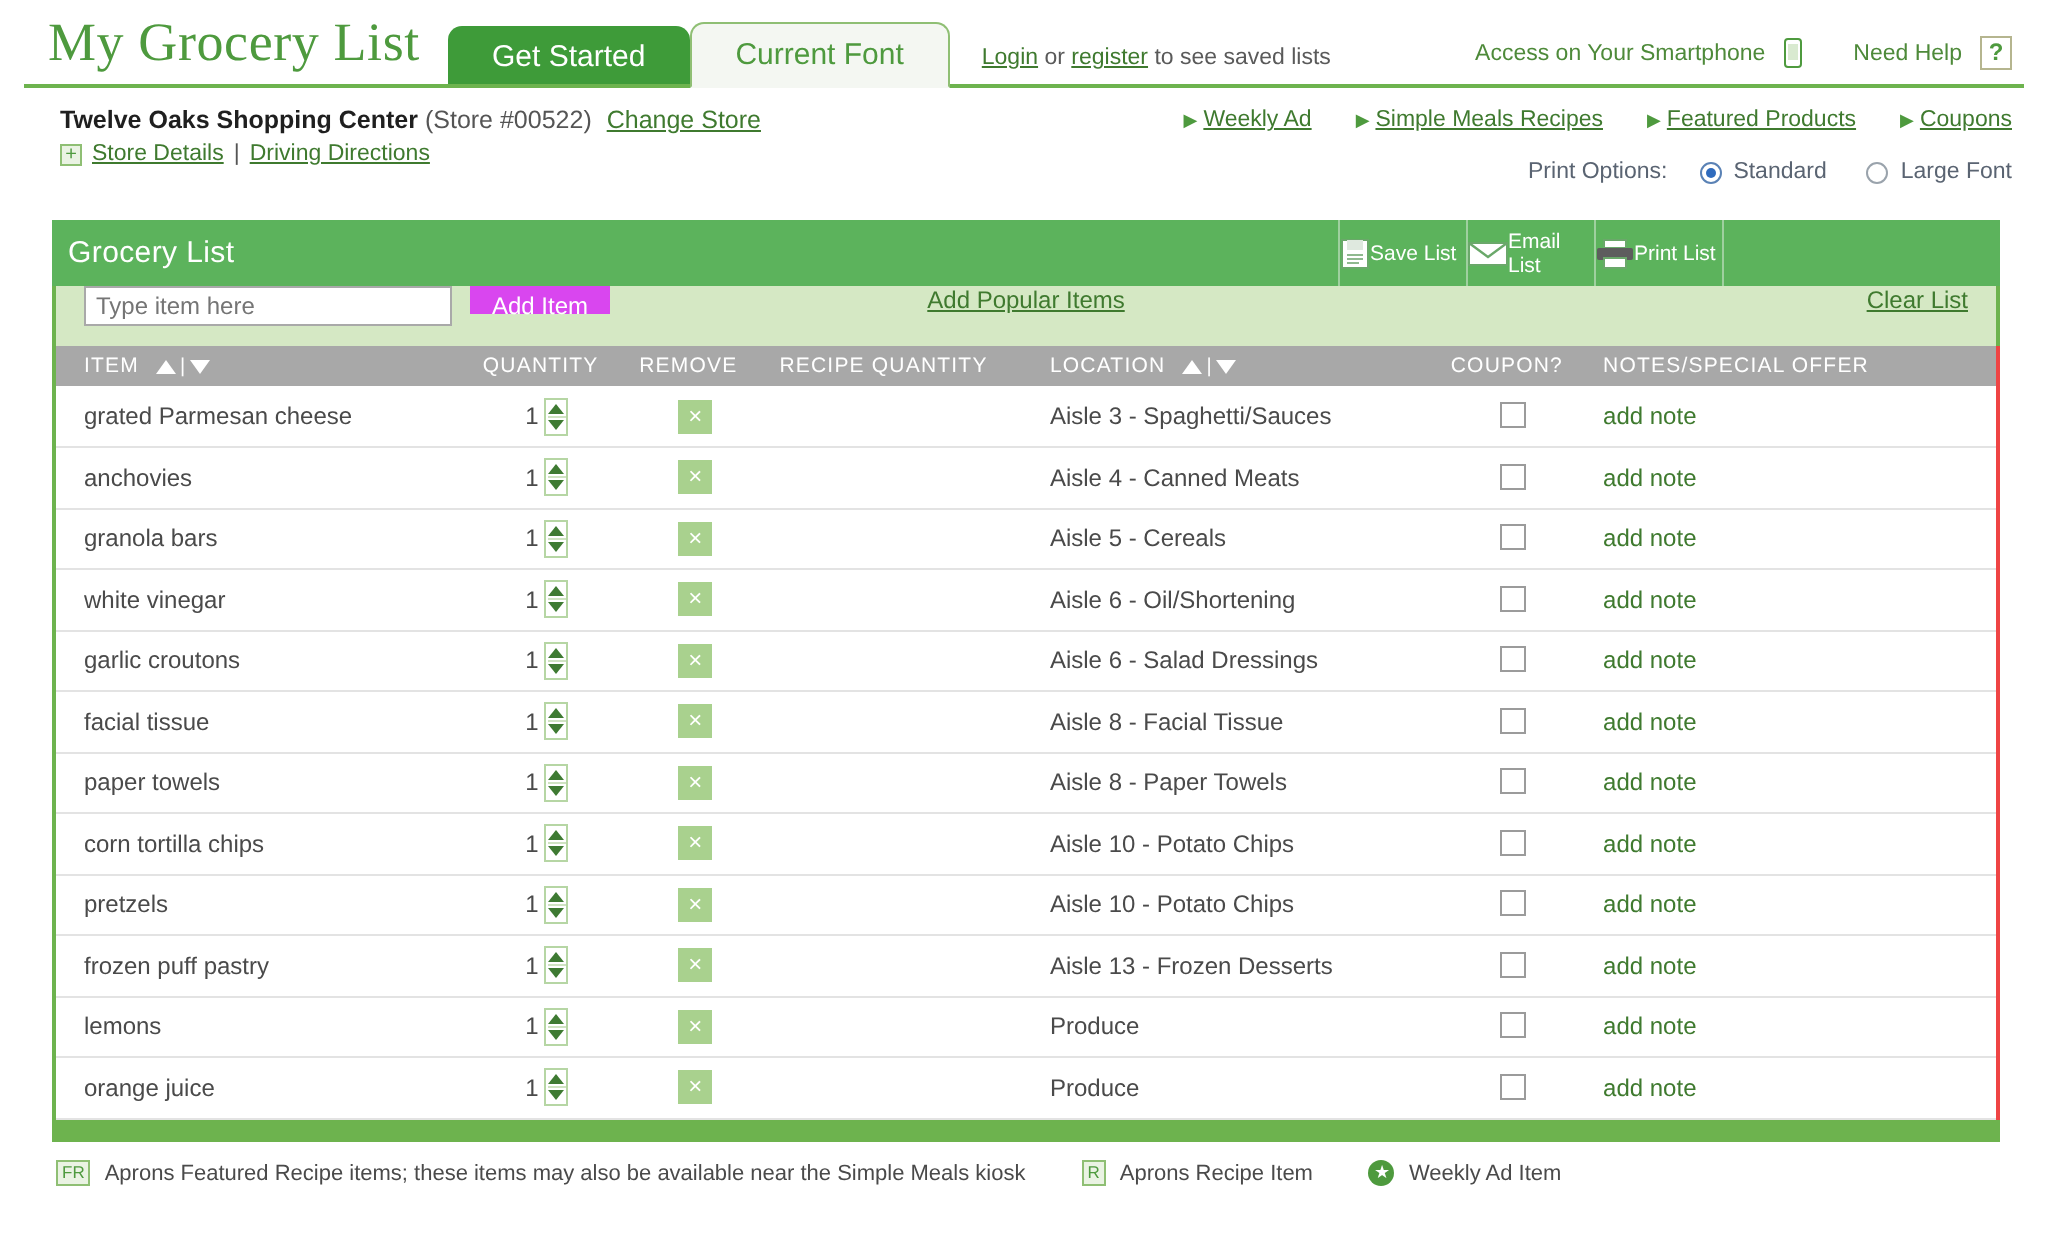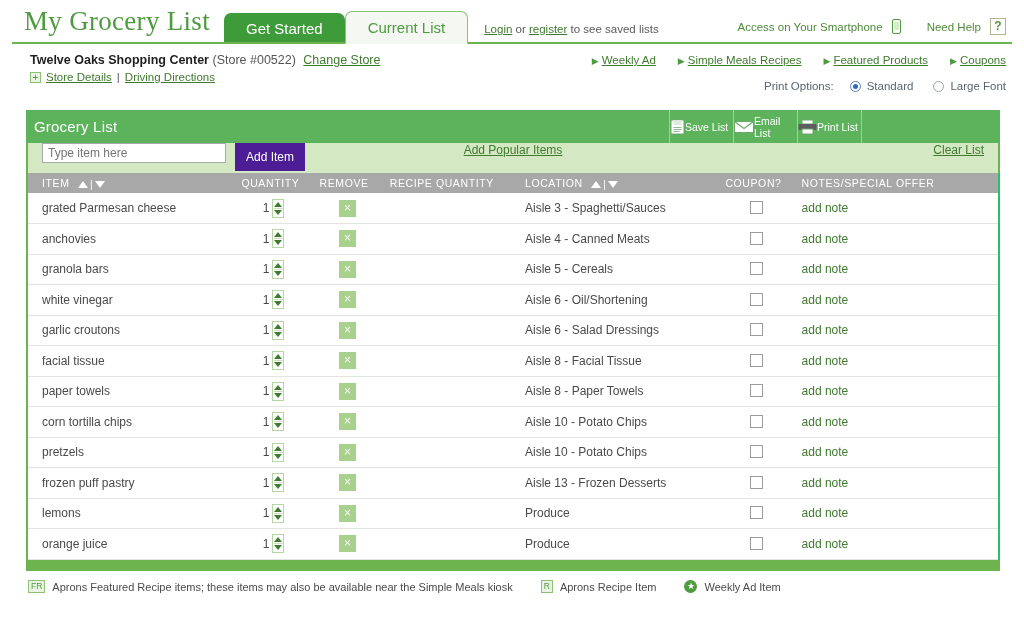--- a/index.html
+++ b/index.html
@@ -237,23 +237,23 @@
     height: 20px;
     border: 1px solid #a9a9a9;
     background: #fff;
     font-size: 12px;
     padding: 0 5px;
     color: #6f6f6f;
     font-family: "Liberation Sans", sans-serif;
   }
   .add-btn {
     margin-left: 9px;
-    height: 28px;
+    height: 14px;
     padding: 0 11px;
-    background: #4c1d95;
+    background: #d946ef;
     color: #fff;
     font-size: 12px;
     border: none;
     line-height: 20px;
     font-family: "Liberation Sans", sans-serif;
     cursor: pointer;
   }
   .popular {
     position: absolute;
     left: 0; right: 0;
@@ -267,21 +267,21 @@
     font-size: 12px;
   }
   .clear a { color: #3f7a2f; text-decoration: underline; }
 
   
   table.grid {
     width: 974px;
     border-collapse: collapse;
     table-layout: fixed;
     border-left: 2px solid #6db34e;
-    border-right: 2px solid #22c55e;
+    border-right: 2px solid #ef4444;
   }
   table.grid thead th {
     background: #a8a8a8;
     color: #ffffff;
     font-size: 10.5px;
     font-weight: normal;
     letter-spacing: 0.6px;
     height: 20px;
     text-align: left;
     padding: 0 0 0 14px;
@@ -402,21 +402,21 @@
 </head>
 <body>
 
 <div class="page">
 
   <div class="topbar">
     <div class="logo">My Grocery List</div>
 
     <div class="tabs">
       <div class="tab active-solid">Get Started</div>
-      <div class="tab active-open">Current List</div>
+      <div class="tab active-open">Current Font</div>
     </div>
 
     <div class="top-links">
       <a>Login</a><span> or </span><a>register</a><span> to see saved lists</span>
     </div>
 
     <div class="top-right">
       <span>Access on Your Smartphone</span>
       <span class="phone-icon"></span>
       <span style="width:8px"></span>

